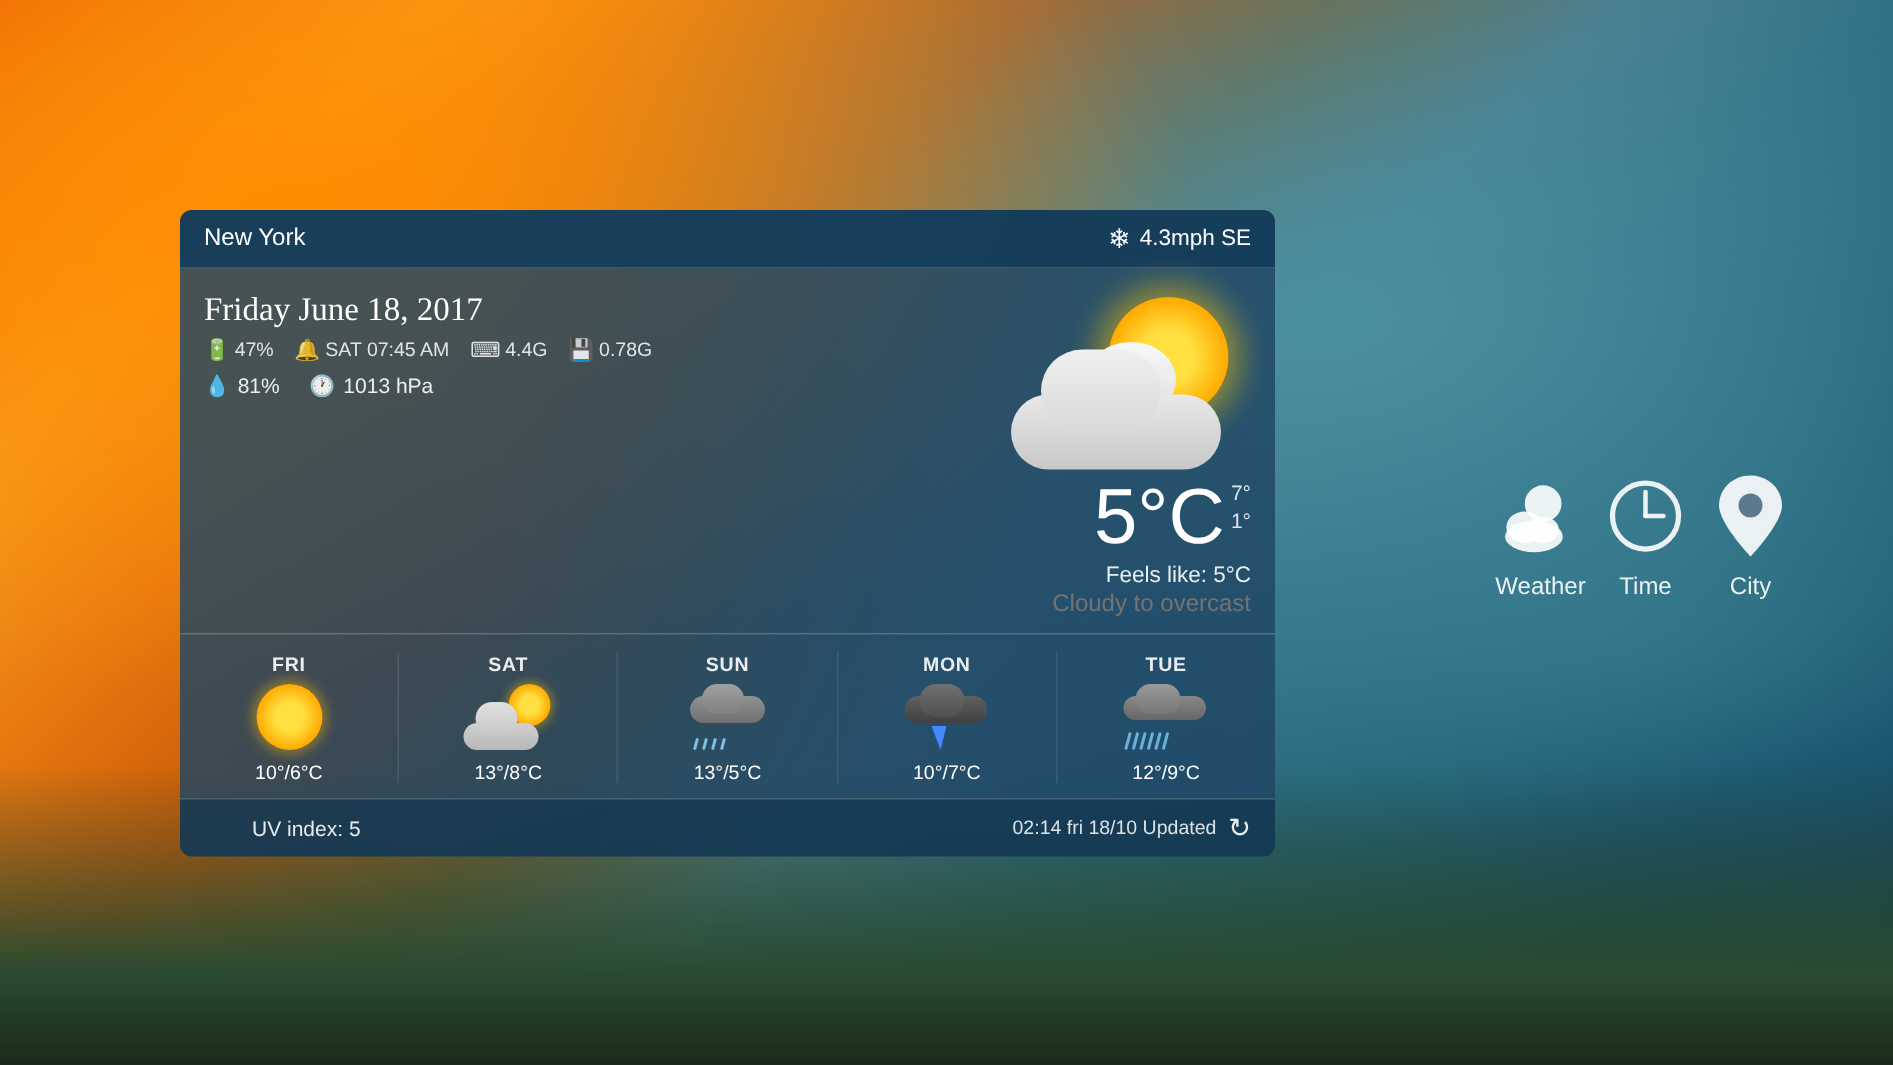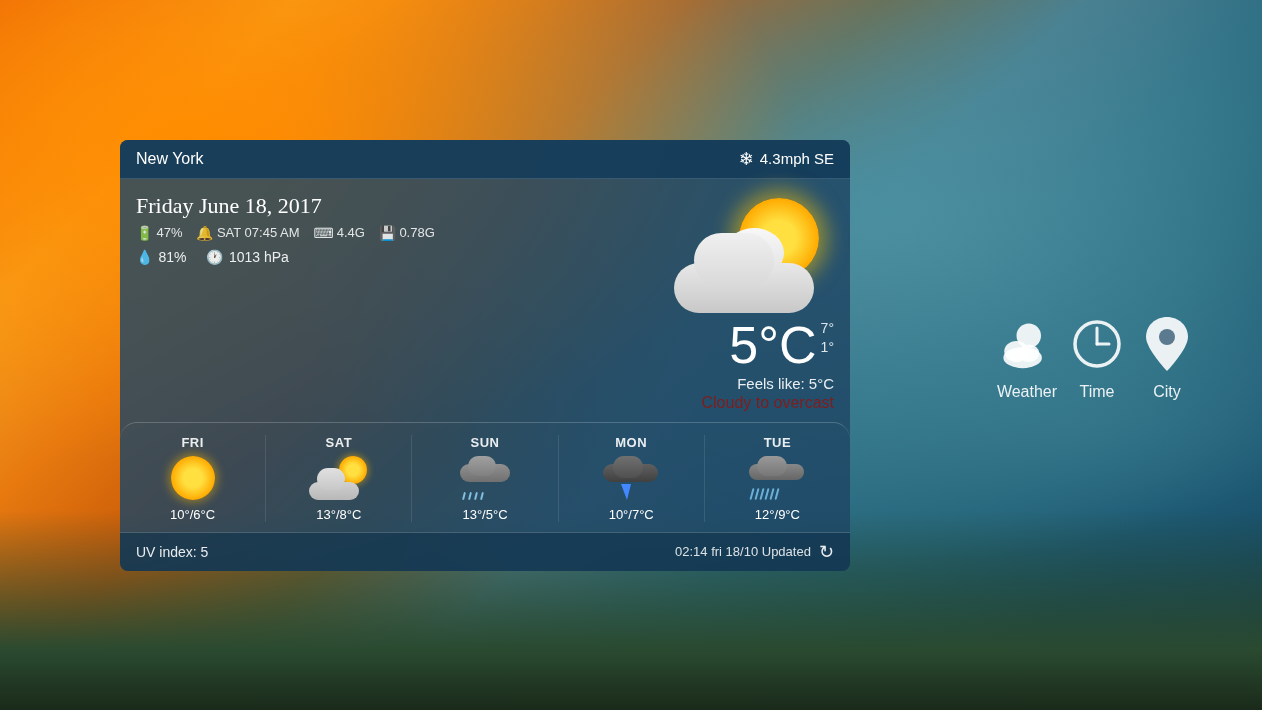--- a/index.html
+++ b/index.html
@@ -263,31 +263,30 @@
       margin-bottom: 4px;
     }
 
     .feels-like {
       color: rgba(255,255,255,0.9);
       font-size: 15px;
       margin-bottom: 2px;
     }
 
     .condition {
-      color: #7f1d1d;
+      color: #737373;
       font-size: 16px;
       font-weight: 400;
     }
 
     
     .widget-forecast {
       border-top: 1px solid rgba(255,255,255,0.2);
       display: flex;
       padding: 12px 0 10px;
-      border-radius: 17px;
     }
 
     .forecast-day {
       flex: 1;
       display: flex;
       flex-direction: column;
       align-items: center;
       gap: 6px;
       padding: 0 6px;
       border-right: 1px solid rgba(255,255,255,0.1);
@@ -534,20 +533,21 @@
       display: flex;
       justify-content: space-between;
       align-items: center;
       padding: 8px 16px;
       background: rgba(15, 50, 75, 0.6);
     }
 
     .uv-index {
       color: rgba(255,255,255,0.9);
       font-size: 14px;
+      margin-left: 32px;
     }
 
     .update-info {
       color: rgba(255,255,255,0.85);
       font-size: 13px;
       display: flex;
       align-items: center;
       gap: 8px;
     }
 

